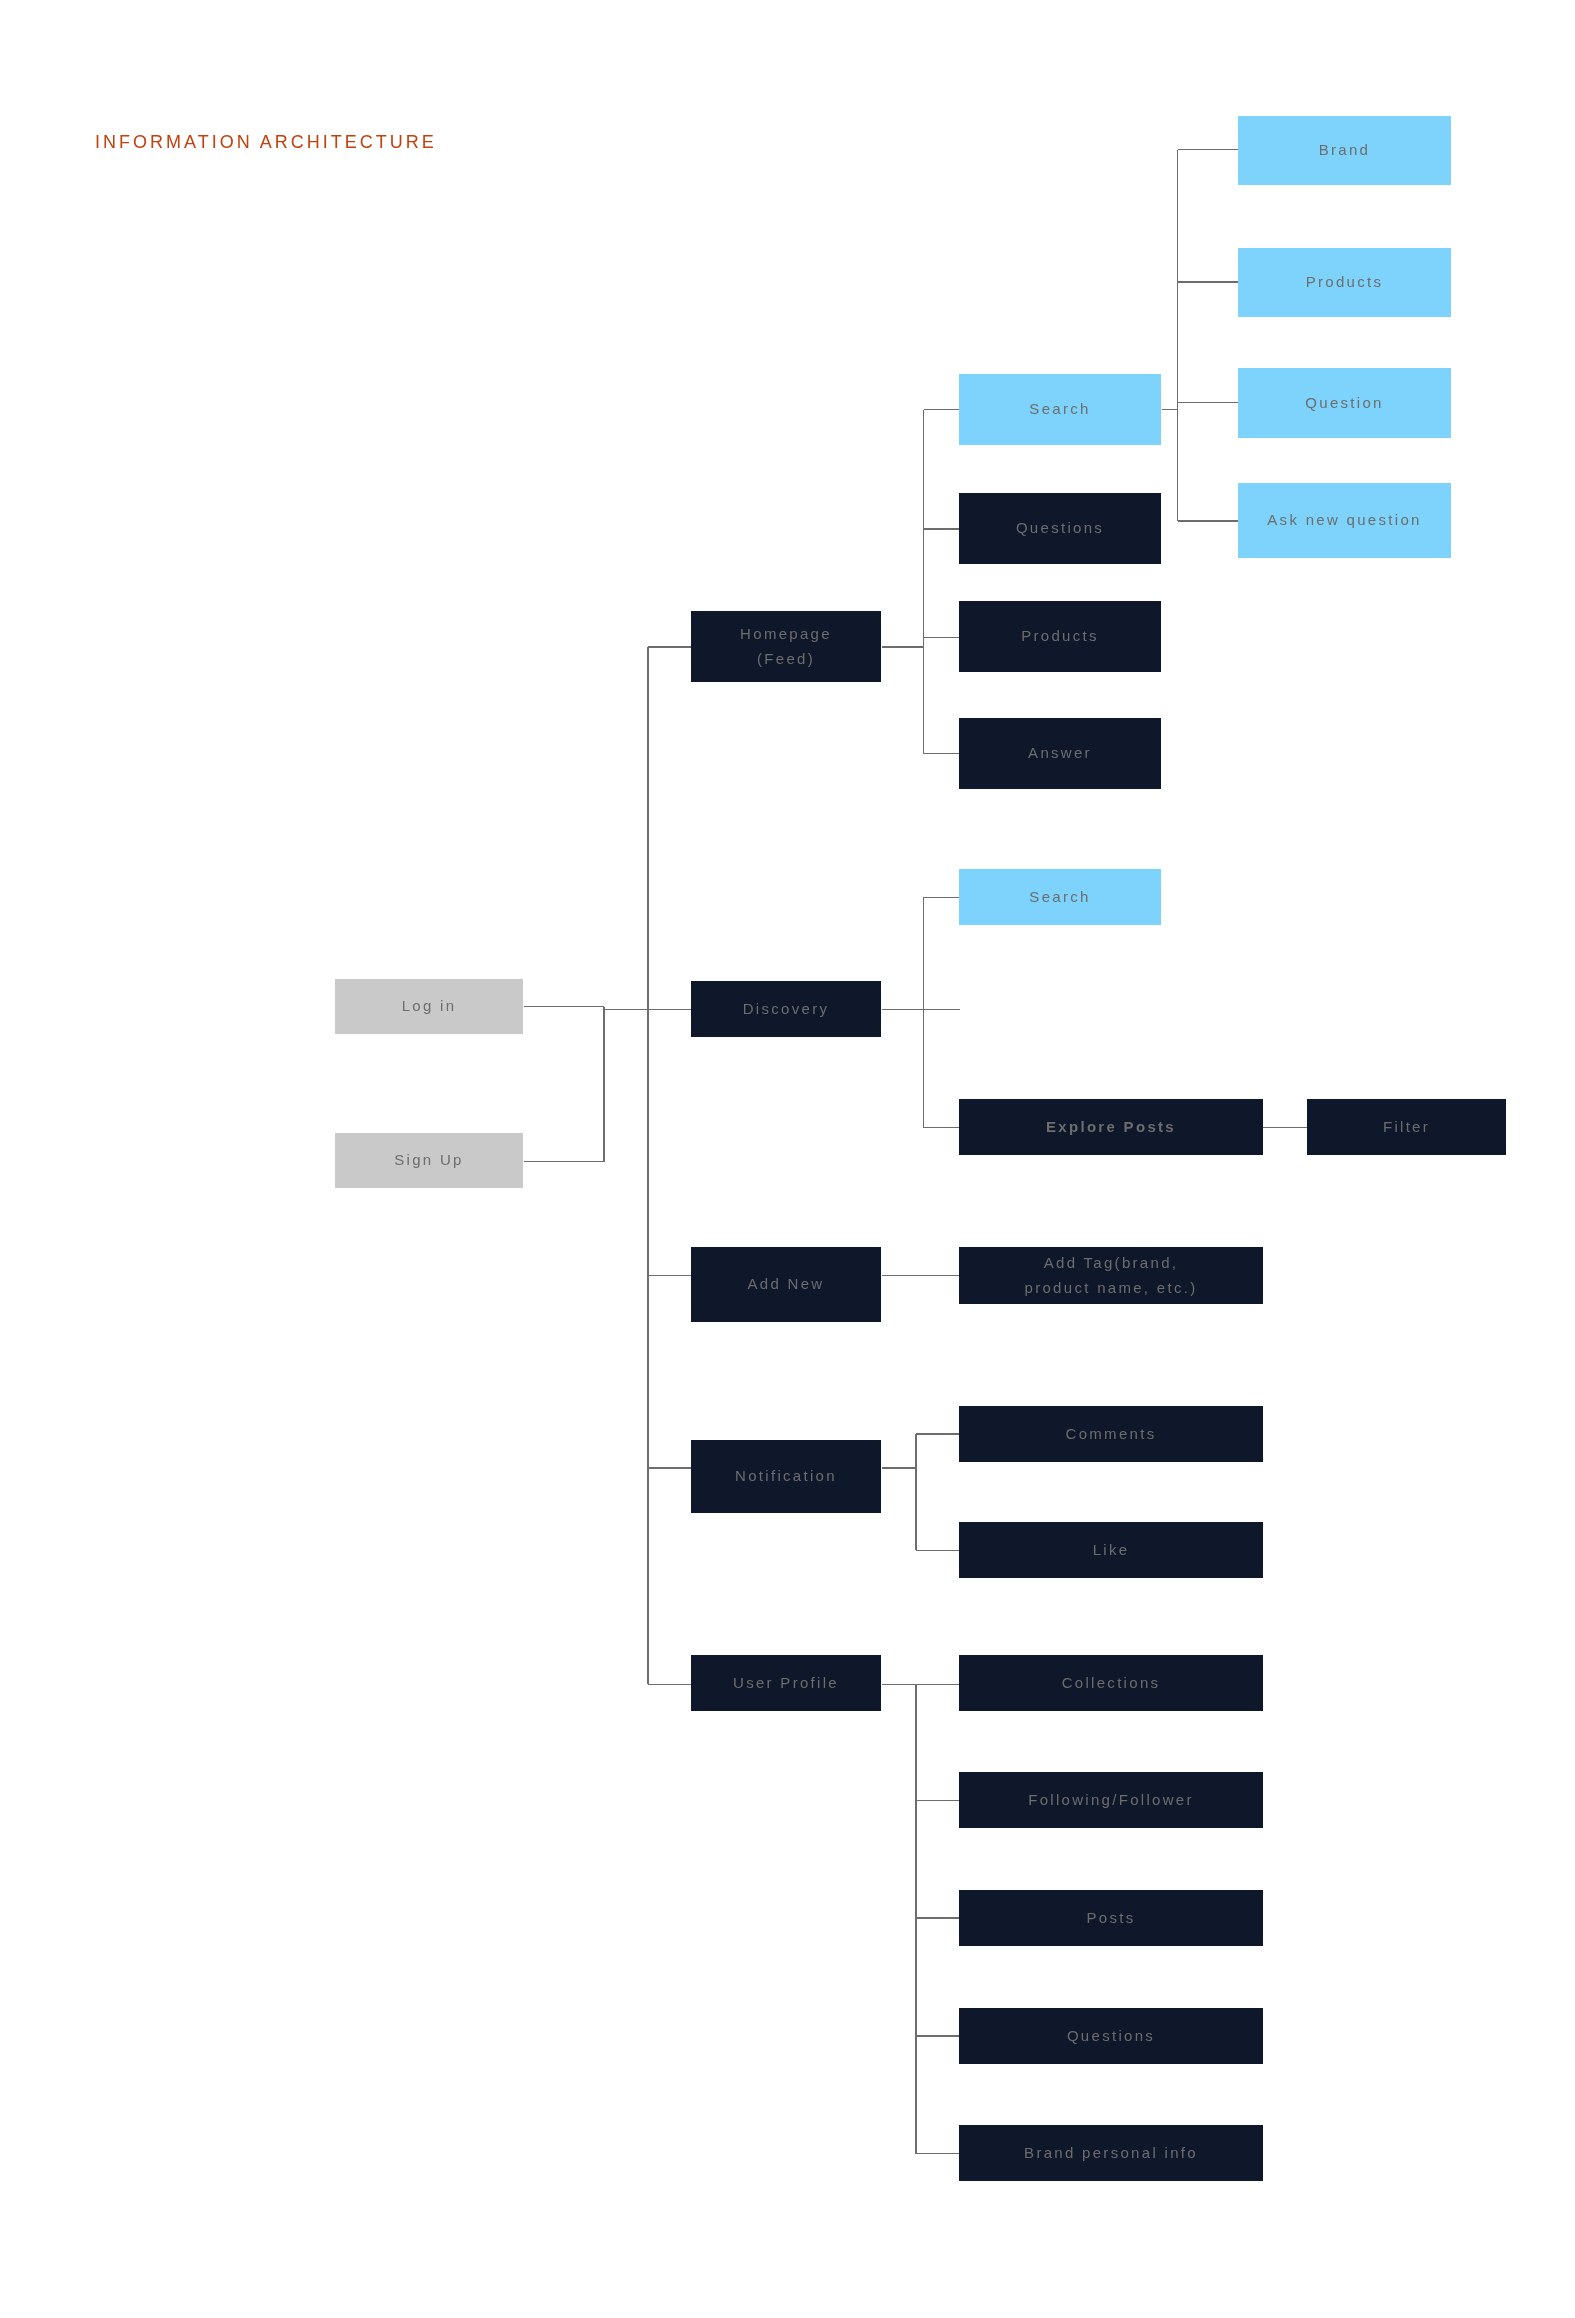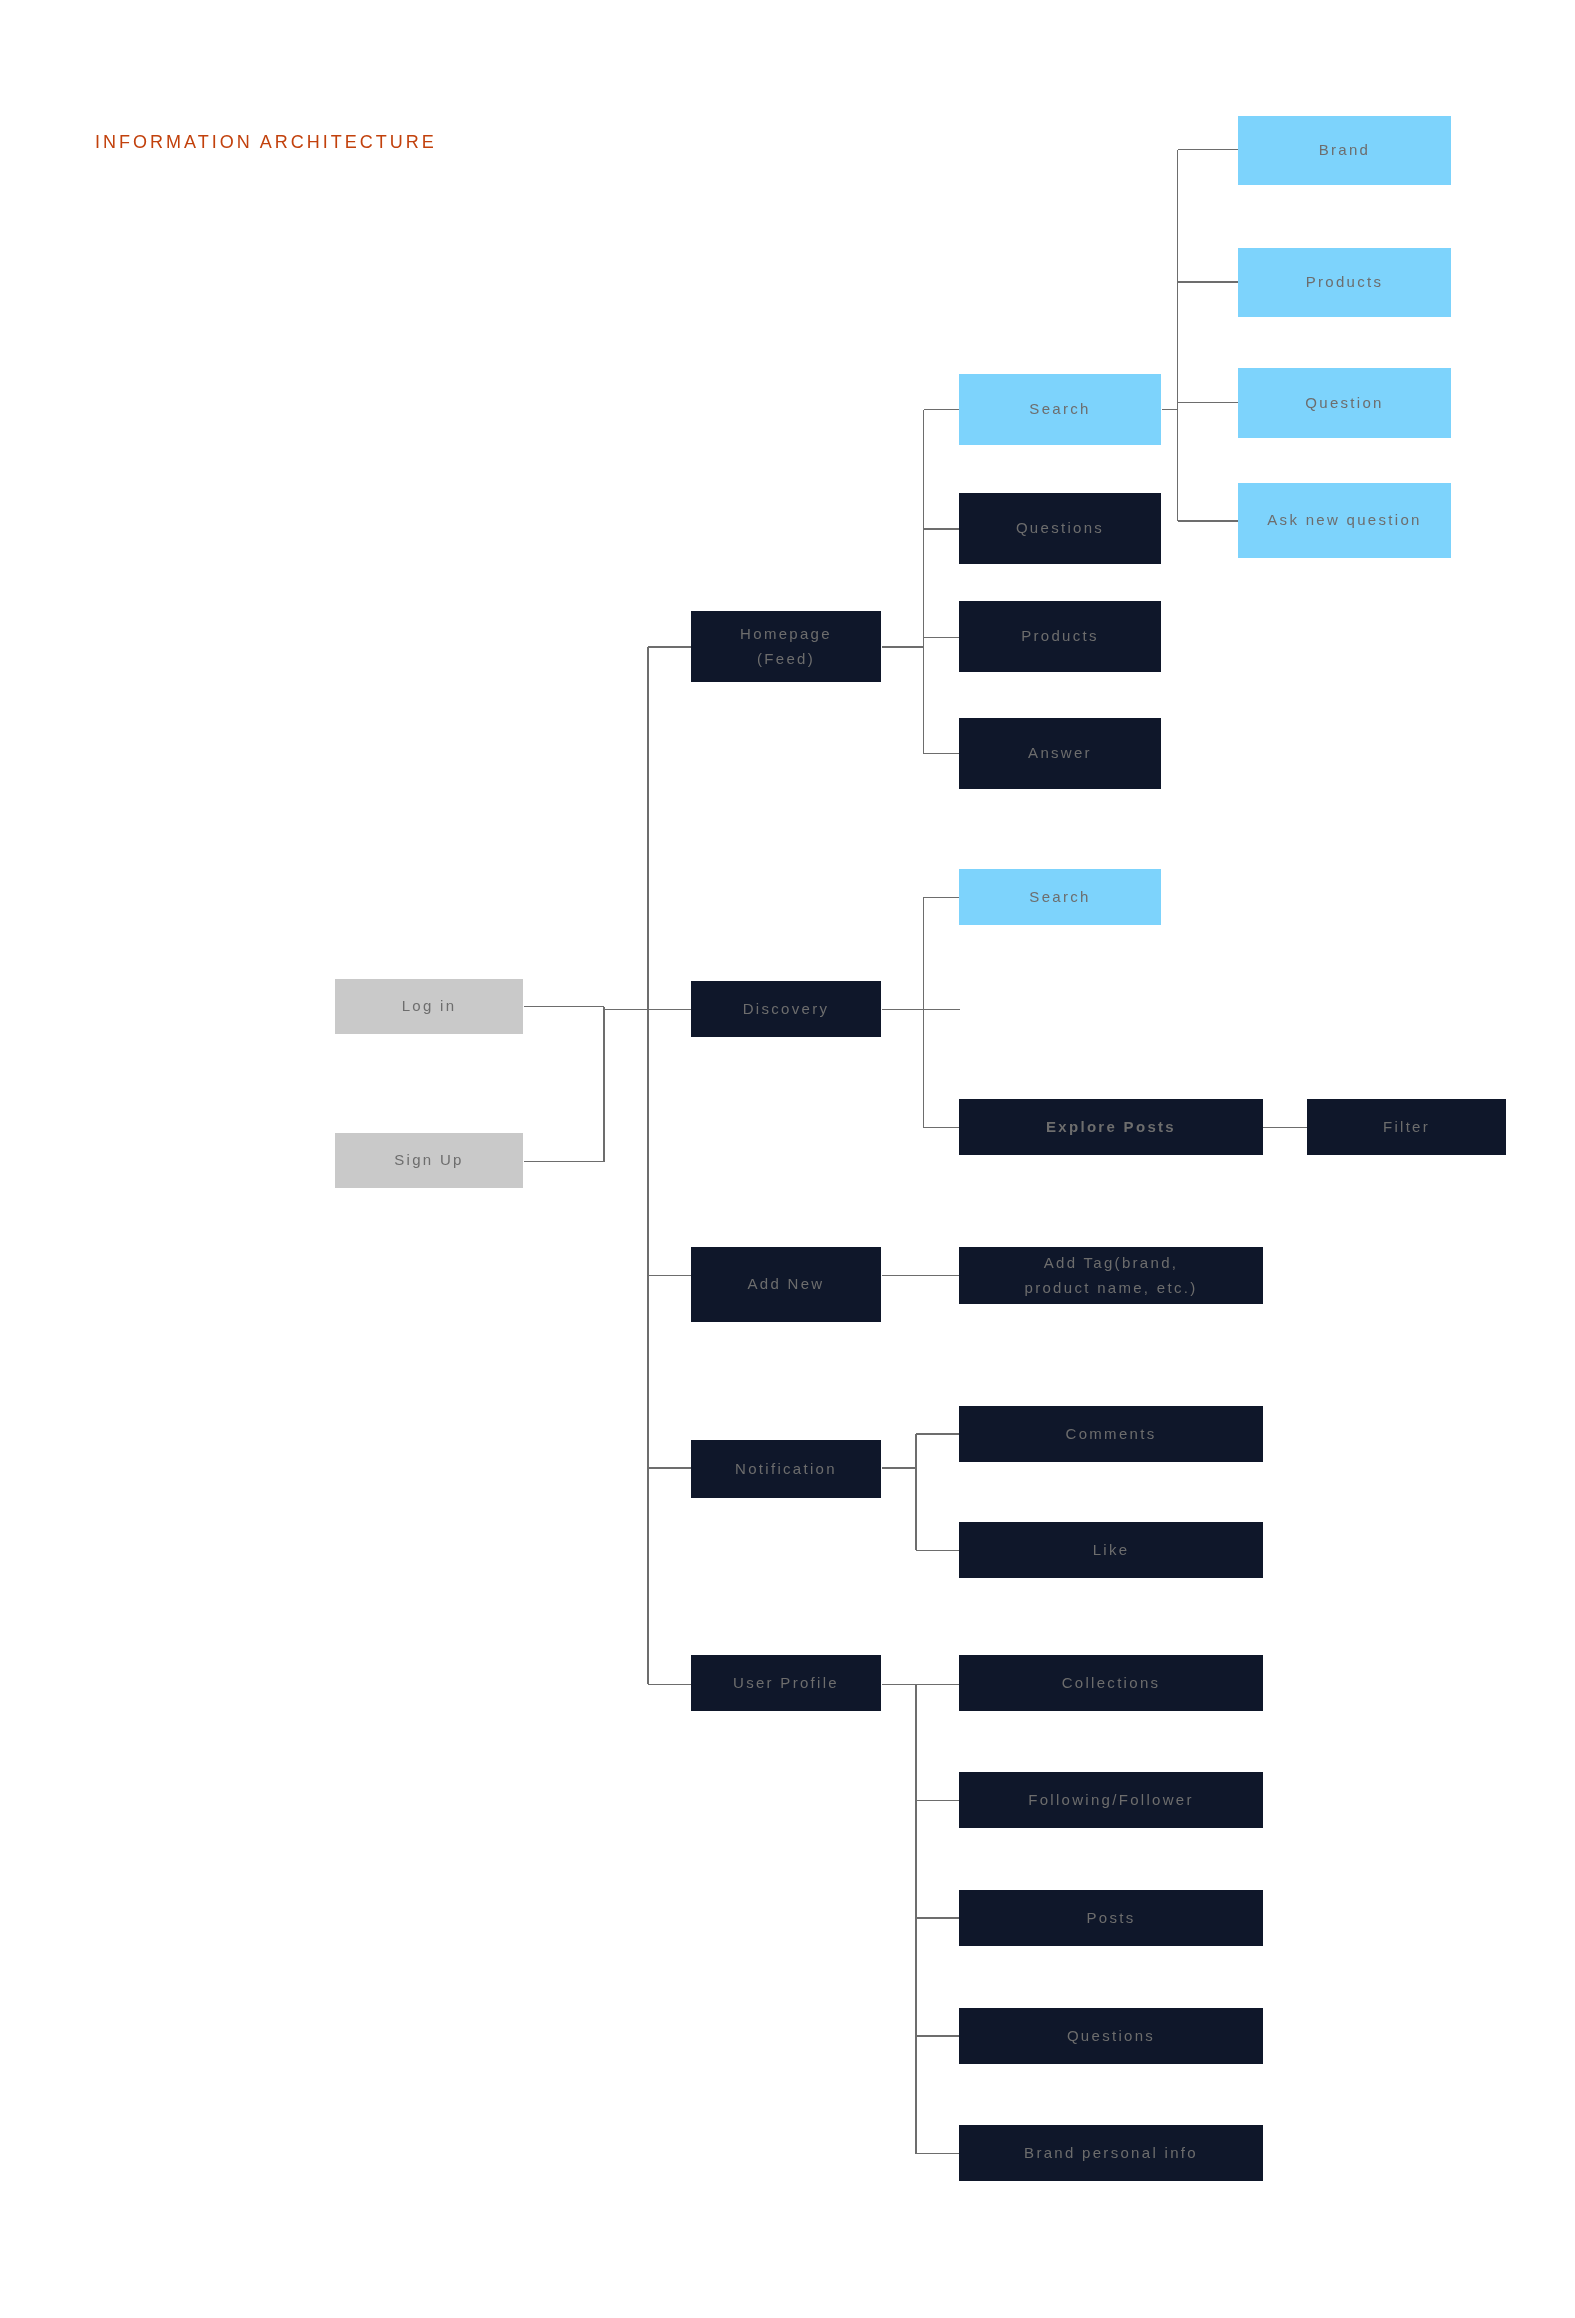--- a/index.html
+++ b/index.html
@@ -124,21 +124,21 @@
     </g>
   </svg>
 
   <div class="node dark" style="left:335px; top:979px; width:188px; height:55px;">Log in</div>
   <div class="node dark" style="left:335px; top:1133px; width:188px; height:55px;">Sign Up</div>
 
   <div class="node gray" style="left:691px; top:611px; width:190px; height:71px;">Homepage
 (Feed)</div>
   <div class="node gray" style="left:691px; top:981px; width:190px; height:56px;">Discovery</div>
   <div class="node gray" style="left:691px; top:1247px; width:190px; height:75px;">Add New</div>
-  <div class="node gray" style="left:691px; top:1440px; width:190px; height:58px;padding-left:7px;">Notification</div>
+  <div class="node gray" style="left:691px; top:1440px; width:190px; height:73px;padding-left:7px;">Notification</div>
   <div class="node gray" style="left:691px; top:1655px; width:190px; height:56px;text-align:right;">User Profile</div>
 
   <div class="node blue" style="left:959px; top:374px; width:202px; height:71px;">Search</div>
   <div class="node gray" style="left:959px; top:493px; width:202px; height:71px;">Questions</div>
   <div class="node gray" style="left:959px; top:601px; width:202px; height:71px;">Products</div>
   <div class="node gray" style="left:959px; top:718px; width:202px; height:71px;">Answer</div>
 
   <div class="node blue" style="left:959px; top:869px; width:202px; height:56px;">Search</div>
   <div class="node gray" style="left:959px; top:1099px; width:304px; height:56px;font-weight:bold;">Explore Posts</div>
 

